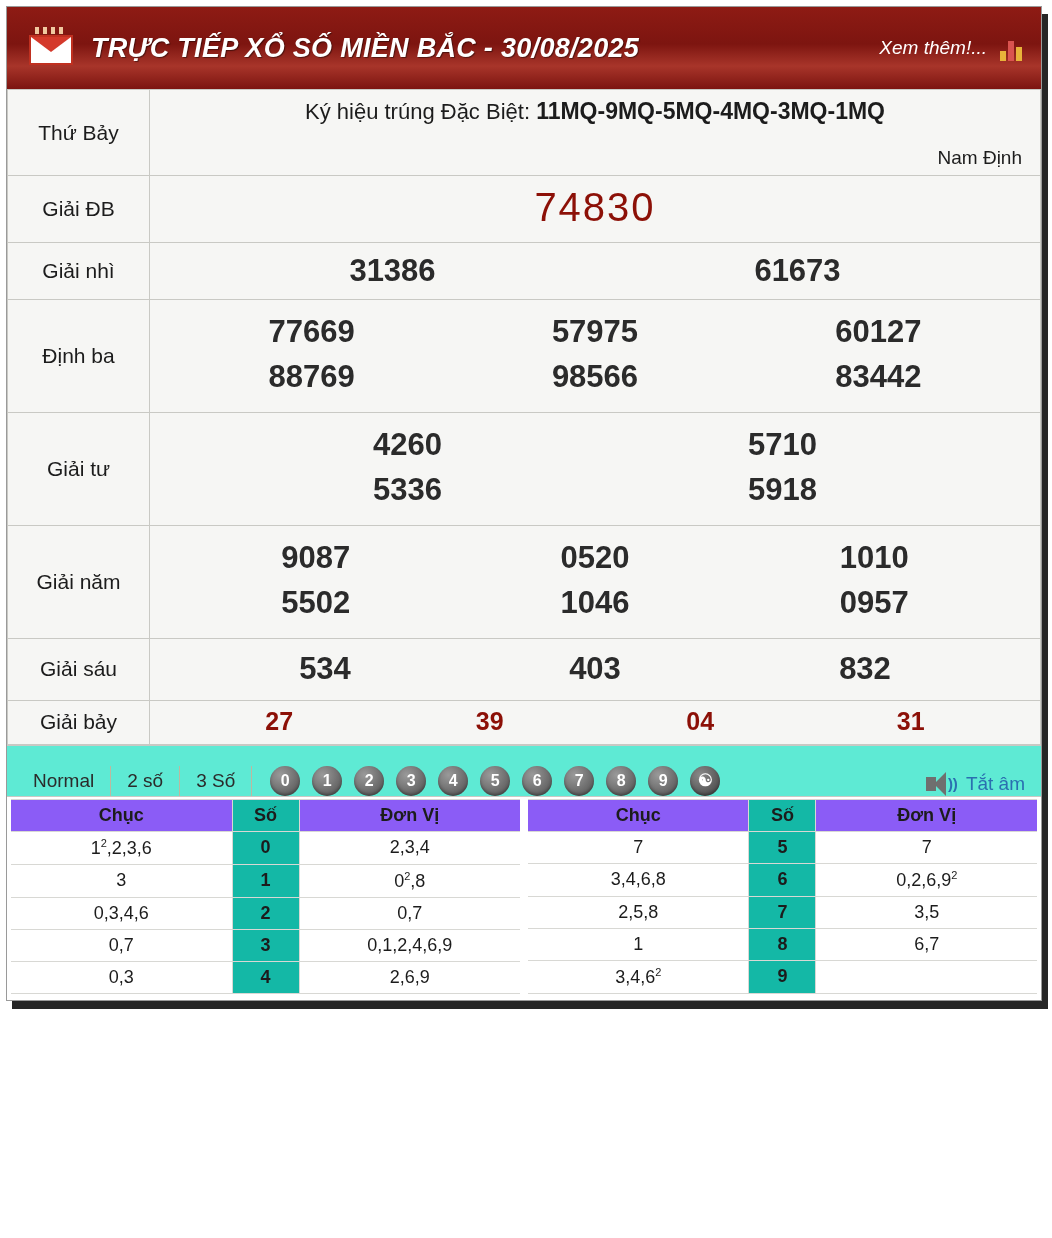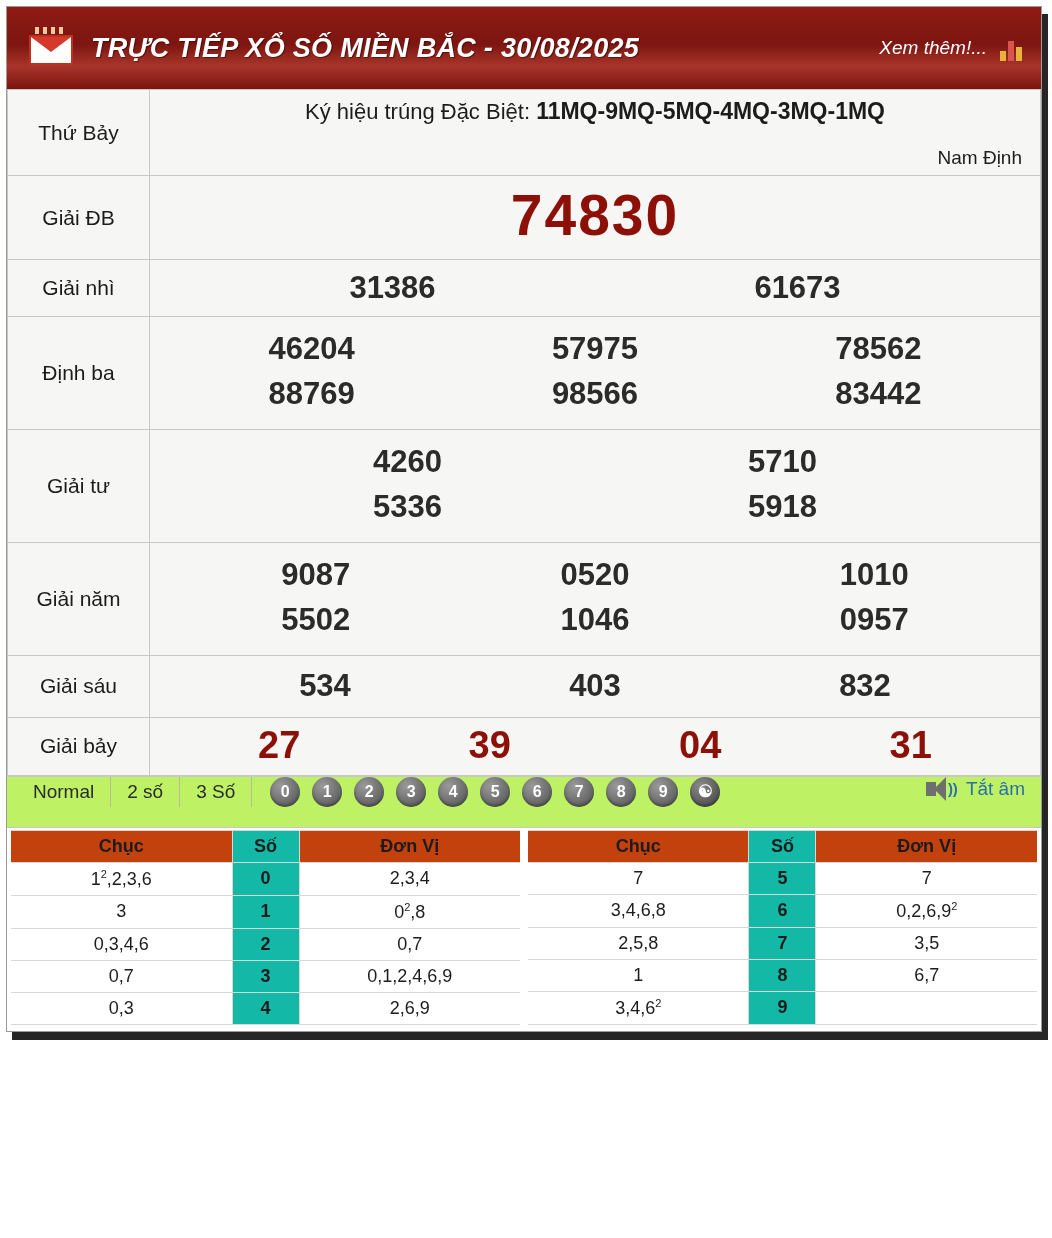--- a/index.html
+++ b/index.html
@@ -134,22 +134,22 @@
   }
   .sym-line b { font-size: 23px; }
   .province {
     text-align: right;
     font-size: 19px;
     color: #1c1c1c;
     margin-top: 22px;
     padding-right: 4px;
   }
   .db-number {
-    font-size: 57px;
-    font-weight: bold;
+    font-size: 40px;
+    font-weight: normal;
     color: #8c1007;
     letter-spacing: 2px;
     padding: 10px 0 14px 0;
     line-height: 1;
   }
   .g1-number {
     font-size: 44px;
     font-weight: bold;
     color: #2b2b2b;
     padding: 8px 0 10px 0;
@@ -163,36 +163,36 @@
   .num-row > div {
     flex: 1 1 0;
     text-align: center;
     font-weight: bold;
     color: #2b2b2b;
   }
   .rows-wrap { padding: 6px 0; }
   .size-32 > div { font-size: 31px; line-height: 1.45; }
   .g2 .num-row > div { font-size: 31px; }
   .g7 .num-row > div {
-    font-size: 38px;
+    font-size: 25px;
     color: #8c1007;
     font-weight: bold;
   }
   .g2-cell { padding: 10px 40px; }
   .g3-cell { padding: 4px 20px 6px 20px; }
   .g4-cell { padding: 4px 70px 6px 70px; }
   .g5-cell { padding: 4px 26px 6px 26px; }
   .g6-cell { padding: 8px 40px 8px 40px; }
   .g7-cell { padding: 6px 24px 8px 24px; }
 
   
   .toolbar {
     display: flex;
-    align-items: flex-start;
-    background: #bef264;
+    align-items: flex-end;
+    background: #5eead4;
     border-top: 1px solid #c9c9c4;
     border-bottom: 1px solid #c9c9c4;
     height: 52px;
     padding: 0 10px;
     box-sizing: border-box;
   }
   .tb-btn {
     font-size: 19px;
     color: #2b2b2b;
     padding: 0 16px;
@@ -273,21 +273,21 @@
     border-right: 1px solid #d8d8d4;
     text-align: center;
     font-size: 18px;
     color: #1c1c1c;
     padding: 5px 2px;
     font-weight: normal;
   }
   table.stat th {
     font-weight: bold;
     border-top: 1px solid #d8d8d4;
-    background: #c2410c;
+    background: #8b5cf6;
   }
   table.stat td.so, table.stat th.so {
     font-weight: bold;
     background: #14b8a6;
     width: 62px;
   }
   table.stat tr td:last-child, table.stat tr th:last-child { border-right: none; }
   .sep { width: 8px; }
   sup { font-size: 11px; }
 </style>
@@ -340,23 +340,23 @@
             <div>61673</div>
           </div>
         </td>
       </tr>
 
       <tr>
         <td class="label">Định ba</td>
         <td class="g3-cell">
           <div class="rows-wrap">
             <div class="num-row size-32">
-              <div>46204</div>
+              <div>77669</div>
               <div>57975</div>
-              <div>78562</div>
+              <div>60127</div>
             </div>
             <div class="num-row size-32">
               <div>88769</div>
               <div>98566</div>
               <div>83442</div>
             </div>
           </div>
         </td>
       </tr>
 

